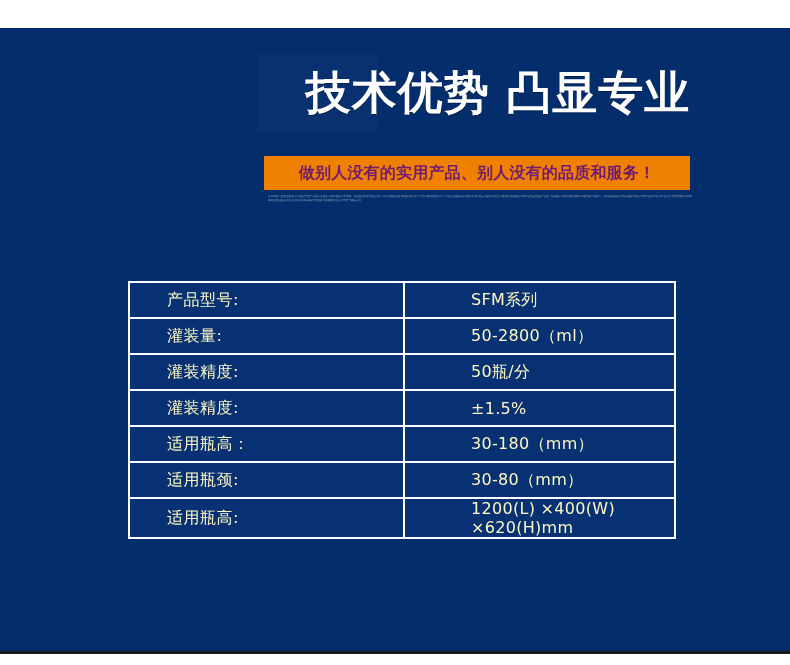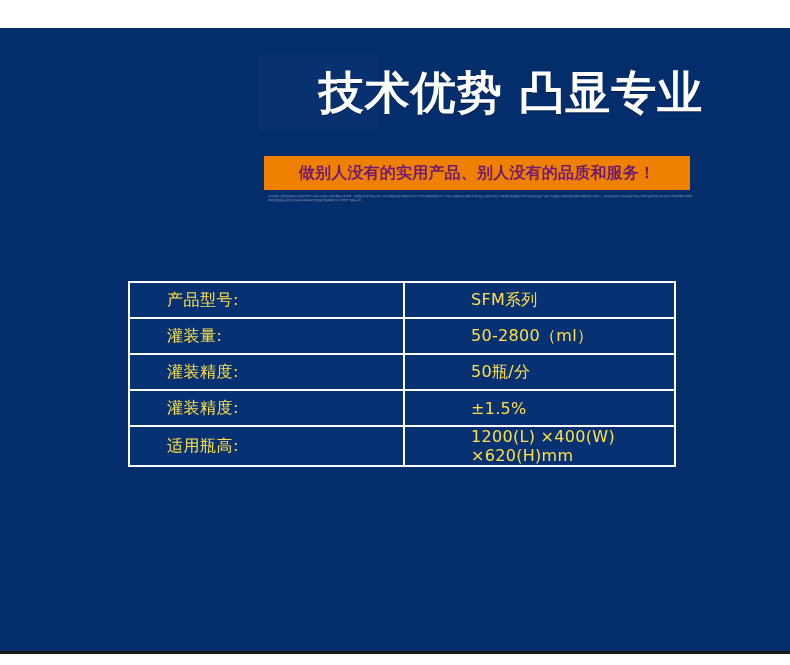--- a/index.html
+++ b/index.html
@@ -48,21 +48,21 @@
     left: 0;
     top: 651px;
     width: 790px;
     height: 3px;
     background: #1b1b1b;
   }
 
   
   #headline {
     position: absolute;
-    left: 315px;
+    left: 302px;
     top: 36px;
     width: 392px;
     text-align: center;
     color: #ffffff;
     font-size: 45px;
     line-height: 58px;
     font-weight: bold;
     letter-spacing: 1px;
     white-space: nowrap;
     font-family: "DejaVu Sans", "Liberation Sans", sans-serif;
@@ -114,21 +114,21 @@
     width: 548px;
     border-collapse: collapse;
     table-layout: fixed;
     background: #083173;
   }
   #spec-table tr { height: 36px; }
   #spec-table td {
     border: 2px solid #ffffff;
     padding: 0;
     background: #083173;
-    color: #fde047;
+    color: #fef9c3;
     vertical-align: middle;
     font-size: 16px;
     font-family: "DejaVu Sans", "Liberation Sans", sans-serif;
   }
   #spec-table td.label {
     width: 236px;
     padding-left: 37px;
     letter-spacing: 0.5px;
   }
   #spec-table td.value {
@@ -166,20 +166,28 @@
         </tr>
         <tr>
           <td class="label">灌装精度:</td>
           <td class="value">50瓶/分</td>
         </tr>
         <tr>
           <td class="label">灌装精度:</td>
           <td class="value">±1.5%</td>
         </tr>
         <tr>
+          <td class="label">适用瓶高：</td>
+          <td class="value">30-180（mm）</td>
+        </tr>
+        <tr>
+          <td class="label">适用瓶颈:</td>
+          <td class="value">30-80（mm）</td>
+        </tr>
+        <tr>
           <td class="label">适用瓶高:</td>
           <td class="value">1200(L) ×400(W) ×620(H)mm</td>
         </tr>
       </tbody>
     </table>
 
   </div>
 
   <div id="bottom-rule"></div>
 

